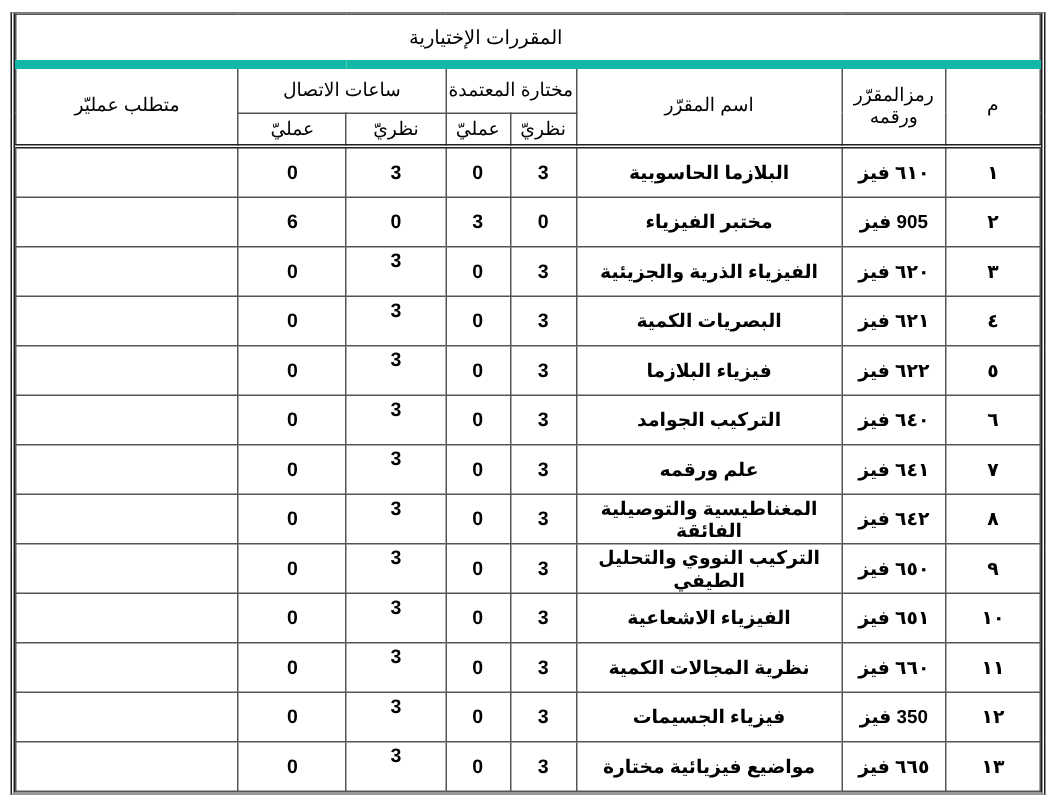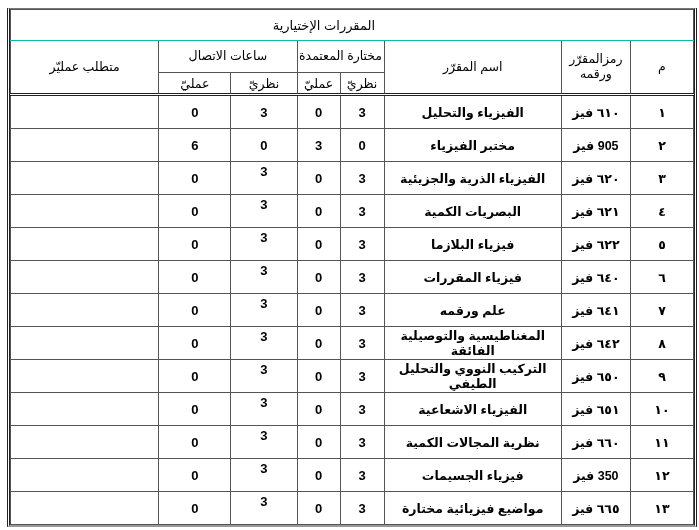--- a/index.html
+++ b/index.html
@@ -1,21 +1,21 @@
 <!DOCTYPE html>
 <html><head>
 <meta charset="utf-8">
 <style>
   html, body { margin: 0; padding: 0; background: #ffffff; }
   body { width: 699px; height: 530px; position: relative; font-family: "Liberation Sans", "DejaVu Sans", sans-serif; }
   .wrap { position: absolute; left: 7px; top: 8px; width: 684px; border-left: 3px double #222; border-right: 3px double #222; border-top: 1px solid #777; border-bottom: 2px solid #999; }
   table { border-collapse: collapse; width: 100%; direction: rtl; table-layout: fixed; }
   td, th { border: 1px solid #555; padding: 0; text-align: center; vertical-align: middle; font-size: 12.5px; color: #000; }
   th { font-weight: normal; }
-  .title-cell { height: 30px; text-align: right; padding-right: 318px; font-size: 13px; border-bottom: 1px solid #14b8a6; }
+  .title-cell { height: 30px; text-align: right; padding-right: 318px; font-size: 13px; border-bottom: 6px solid #14b8a6; }
   .hdr { height: 32px; line-height: 15px; }
   .subhdr { height: 22px; border-bottom: 3px double #222; }
   .row td { height: 32px; font-weight: bold; }
   .num { font-weight: bold; font-size: 13px; }
   .raised { position: relative; }
   .raised span { position: relative; top: -7px; }
   .plain { font-weight: normal; }
 </style>
 </head>
 <body>
@@ -47,21 +47,21 @@
   <tr class="subhdr">
     <th>نظريّ</th>
     <th>عمليّ</th>
     <th>نظريّ</th>
     <th>عمليّ</th>
   </tr>
 
   <tr class="row">
     <td class="plain">١</td>
     <td>٦١٠ فيز</td>
-    <td>الفيزياء والتحليل</td>
+    <td>البلازما الحاسوبية</td>
     <td class="num">3</td>
     <td class="num">0</td>
     <td class="num">3</td>
     <td class="num">0</td>
     <td></td>
   </tr>
   <tr class="row">
     <td class="plain">٢</td>
     <td>905 فيز</td>
     <td>مختبر الفيزياء</td>
@@ -97,21 +97,21 @@
     <td>فيزياء البلازما</td>
     <td class="num">3</td>
     <td class="num">0</td>
     <td class="num raised"><span>3</span></td>
     <td class="num">0</td>
     <td></td>
   </tr>
   <tr class="row">
     <td class="plain">٦</td>
     <td>٦٤٠ فيز</td>
-    <td>فيزياء المقررات</td>
+    <td>التركيب الجوامد</td>
     <td class="num">3</td>
     <td class="num">0</td>
     <td class="num raised"><span>3</span></td>
     <td class="num">0</td>
     <td></td>
   </tr>
   <tr class="row">
     <td class="plain">٧</td>
     <td>٦٤١ فيز</td>
     <td>علم ورقمه</td>

